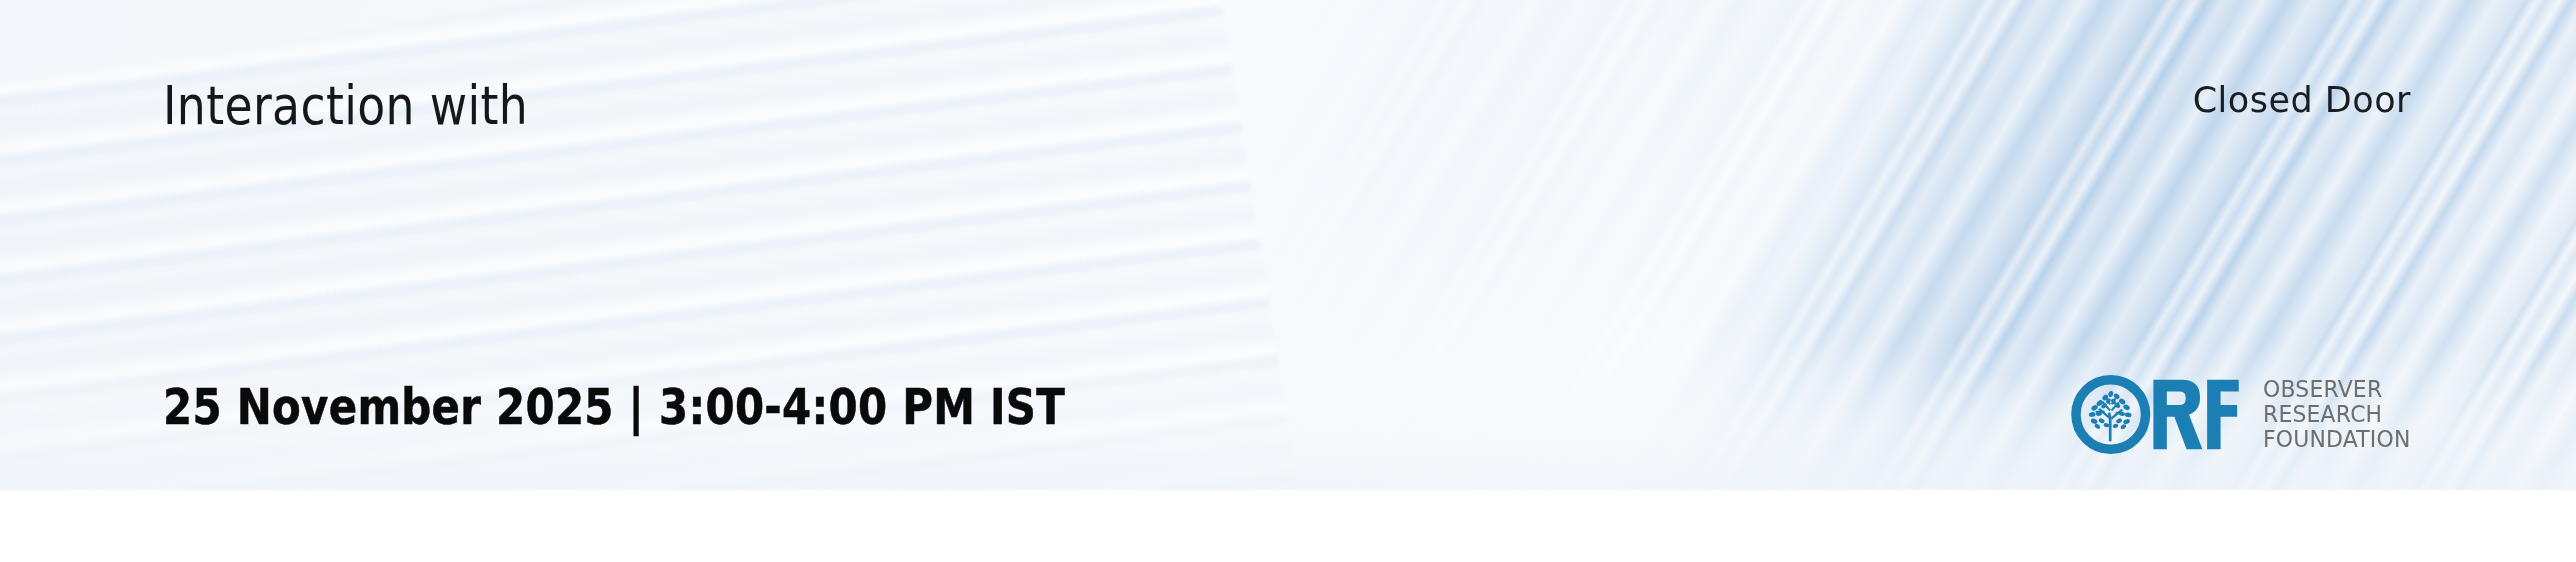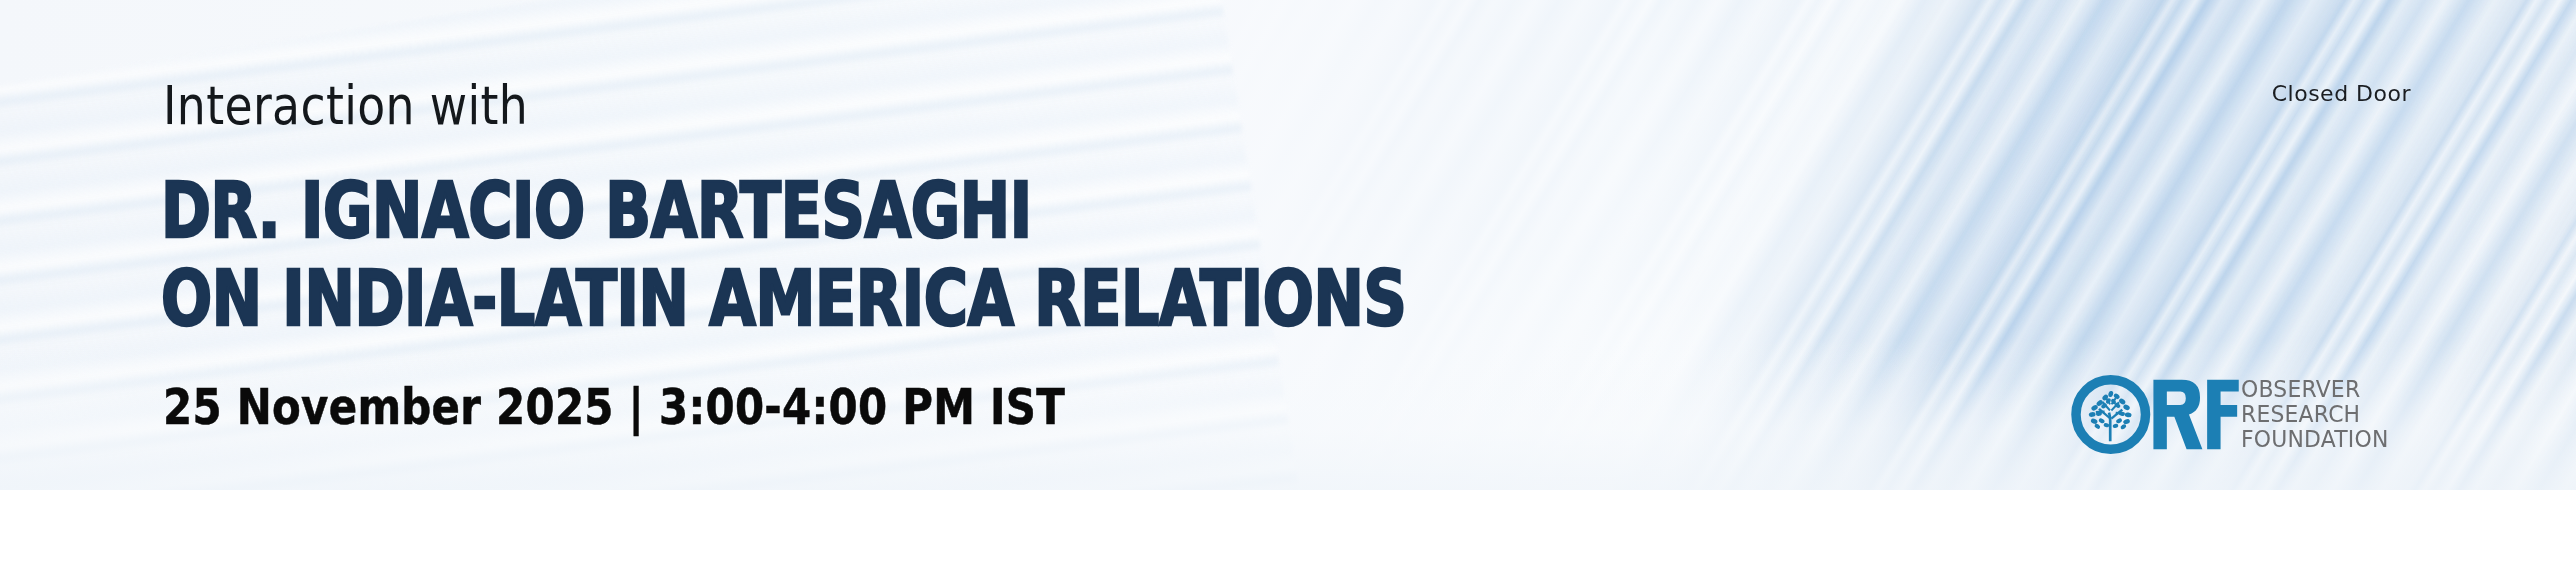--- a/index.html
+++ b/index.html
@@ -190,36 +190,36 @@
     -webkit-text-stroke: 0.5px #0a0a0a;
   }
 
   .closed-door {
     position: absolute;
     right: 165px;
     top: 83px;
     color: #1a1d21;
     font-family: "DejaVu Sans", "Liberation Sans", sans-serif;
     font-weight: 400;
-    font-size: 22px;
+    font-size: 35px;
     line-height: 1;
     letter-spacing: 0.5px;
     white-space: nowrap;
   }
 
   
   .orf-logo {
     position: absolute;
     left: 2071px;
     top: 367px;
     width: 349px;
     height: 95px;
     display: flex;
     align-items: center;
-    gap: 2px;
+    gap: 24px;
   }
   .orf-mark {
     display: block;
     width: 168px;
     height: 79px;
     flex: 0 0 auto;
   }
   .orf-words {
     font-family: "DejaVu Sans", "Liberation Sans", sans-serif;
     font-weight: 400;
@@ -243,24 +243,20 @@
   <div class="streak-highlight"></div>
   <div class="streak-fade"></div>
   <div class="bg-leftwash"></div>
   <div class="streaks-bl"></div>
   <div class="bottom-veil"></div>
 
   <div class="content">
 
     <div class="eyebrow">Interaction with</div>
 
-    <div class="headline">
-      <span class="hl-line">DR. IGNACIO BARTESAGHI</span>
-      <span class="hl-line">ON INDIA-LATIN AMERICA RELATIONS</span>
-    </div>
 
     <div class="datetime">25 November 2025 | 3:00-4:00 PM IST</div>
 
     <div class="closed-door">Closed Door</div>
 
     <div class="orf-logo">
 
       <svg class="orf-mark" viewBox="0 0 212 100" aria-hidden="true">
 
         <circle cx="50" cy="50" r="44" fill="none" stroke="#1c7fb4" stroke-width="12"></circle>

